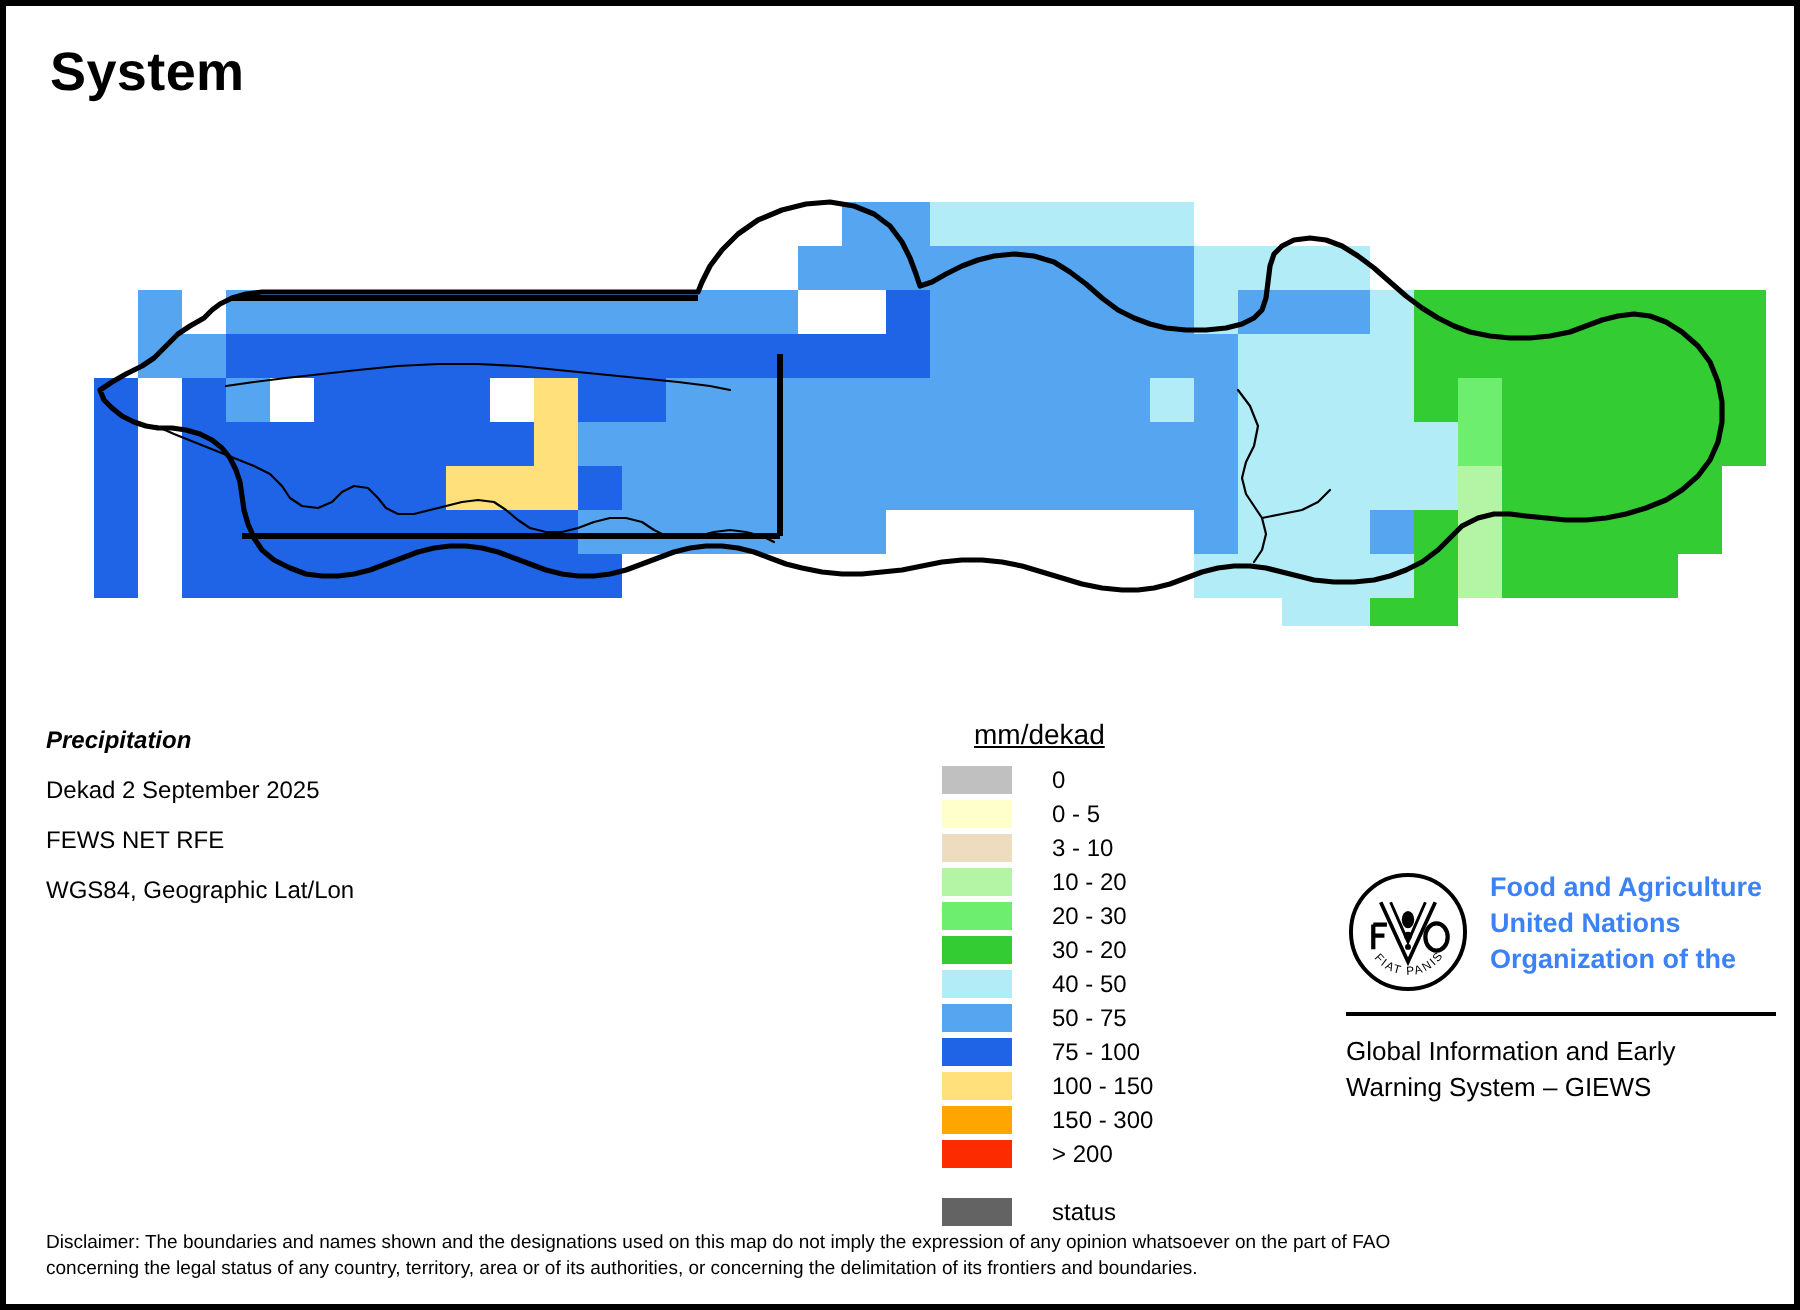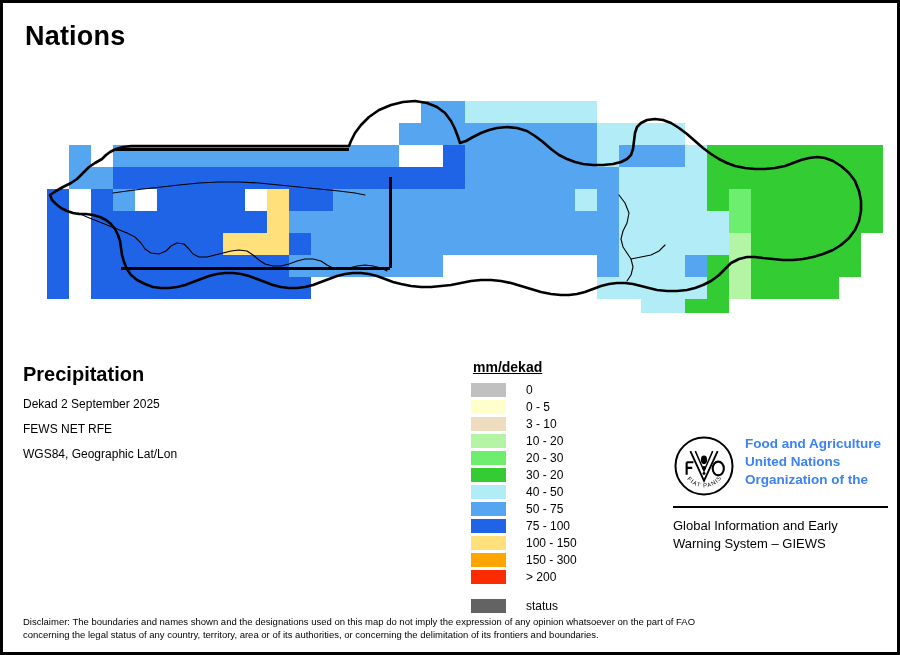--- a/index.html
+++ b/index.html
@@ -23,26 +23,26 @@
     position:absolute;left:0px;top:60px;
     width:894px;height:250px;
   }
   #map-canvas svg{display:block;}
   
   #info-block{
     position:absolute;left:20px;top:360px;
     color:#000;
   }
   #info-block .info-line{font-size:12px;margin-bottom:11px;white-space:nowrap;}
-  #info-block .info-line.head{font-weight:bold;font-size:20px;}
+  #info-block .info-line.head{font-weight:bold;font-size:12px;font-style:italic;}
   
   #legend{position:absolute;left:468px;top:356px;}
   #legend-title{
-    font-size:14px;font-weight:bold;text-decoration:underline;
-    margin-bottom:6px;margin-left:2px;
+    font-size:14px;font-weight:normal;text-decoration:underline;
+    margin-bottom:6px;margin-left:16px;
   }
   .legend-row{
     display:flex;align-items:center;height:17px;
   }
   .legend-row.gap{margin-top:12px;}
   .legend-swatch{
     width:35px;height:14px;display:inline-block;
     border:0;flex:0 0 auto;
   }
   .legend-label{
@@ -64,21 +64,21 @@
   #disclaimer{
     position:absolute;left:20px;top:612px;width:860px;
     font-size:9.5px;line-height:1.42;color:#000;
   }
 </style>
 </head>
 <body>
 
 <div id="page" style="border-color: rgb(0, 0, 0); background: rgb(255, 255, 255);">
 
-  <div id="map-title">Nations</div>
+  <div id="map-title">System</div>
 
   <div id="map-canvas">
     <svg width="894" height="250" viewBox="0 0 894 250" xmlns="http://www.w3.org/2000/svg">
 
       <g shape-rendering="crispEdges">
 
         <rect x="418" y="38" width="44" height="22" fill="#55a5f0"></rect>
         <rect x="462" y="38" width="132" height="22" fill="#b2ecf7"></rect>
         <rect x="638" y="60" width="44" height="22" fill="#b2ecf7"></rect>
 

